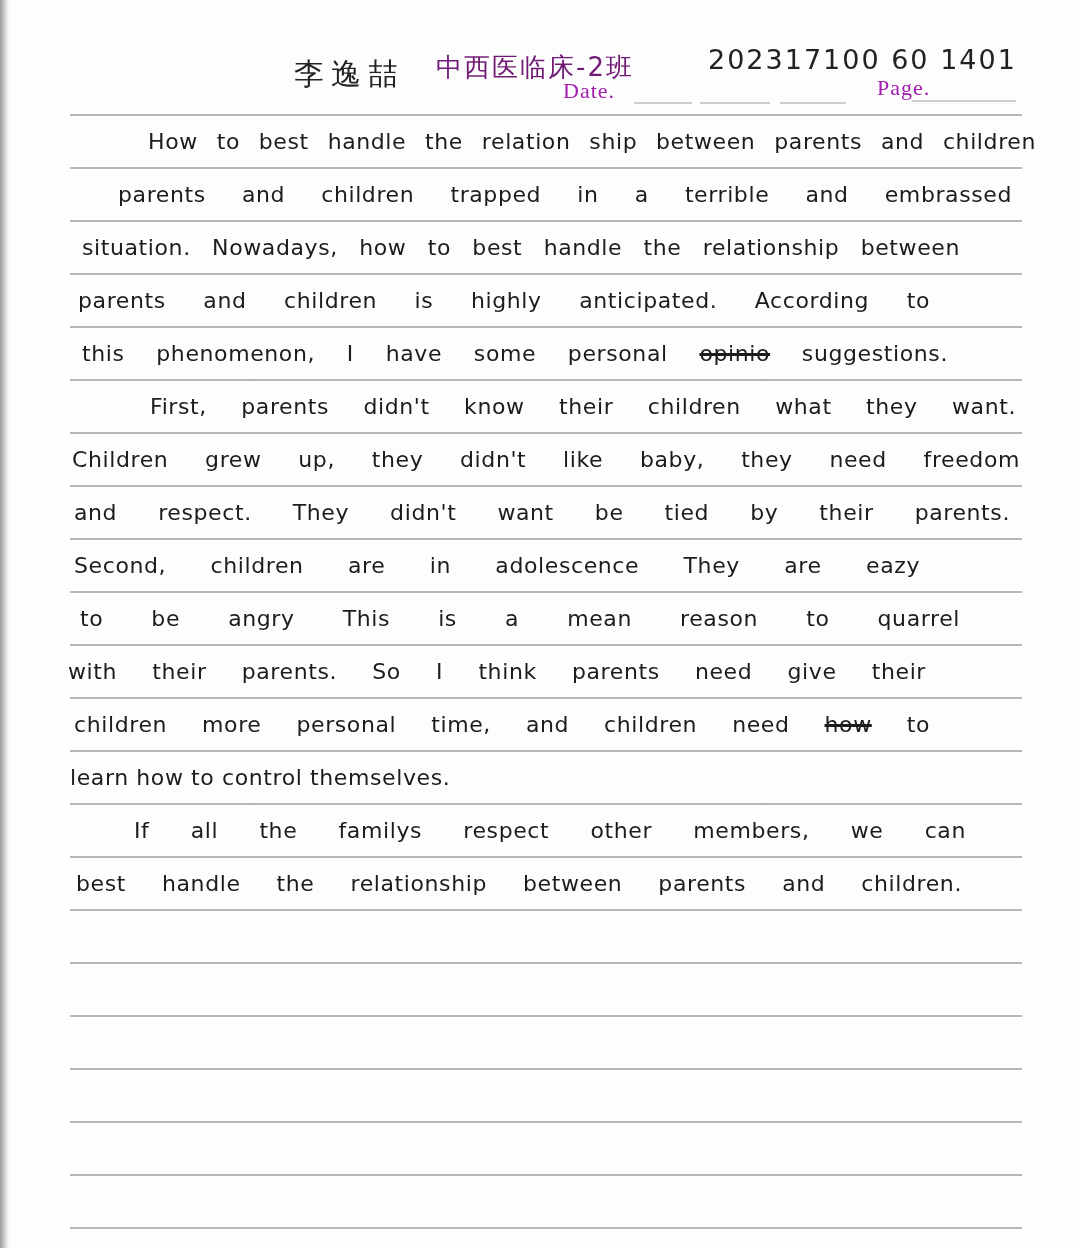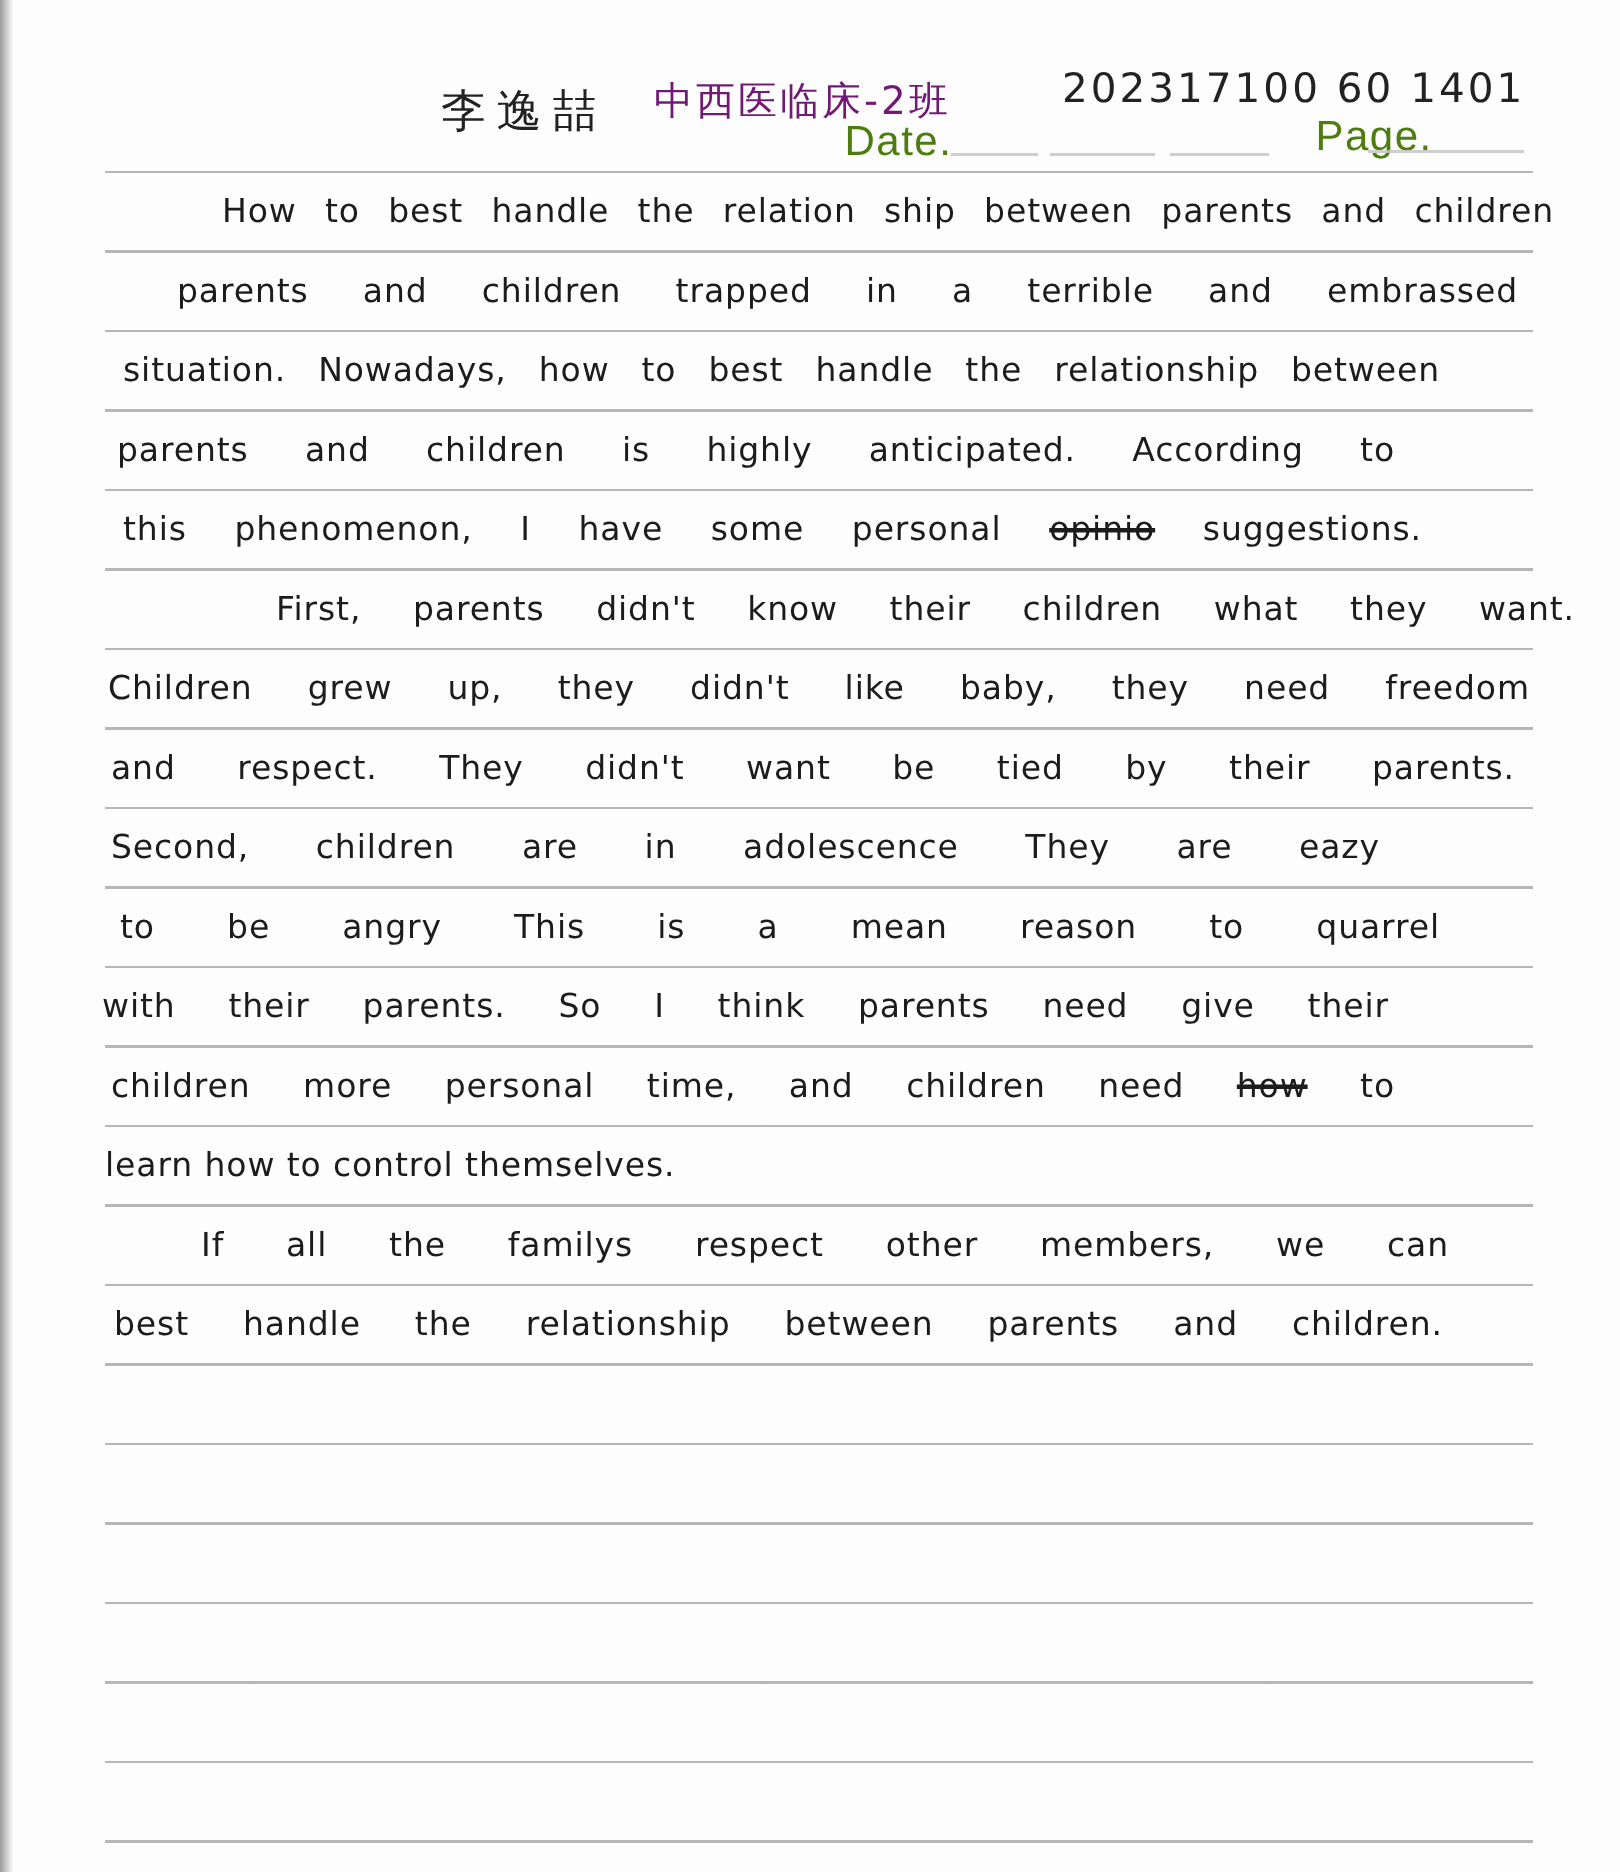--- a/index.html
+++ b/index.html
@@ -26,21 +26,21 @@
     font-size:22px; color:#1c1c1c; letter-spacing:0.6px;
     font-weight:500;
   }
   .spread { text-align:justify; text-align-last:justify; }
   .struck { text-decoration:line-through; text-decoration-thickness:2.5px; }
   .r1  { top:121px; left:148px; width:888px; }
   .r2  { top:174px; left:118px; width:894px; }
   .r3  { top:227px; left:82px;  width:878px; }
   .r4  { top:280px; left:78px;  width:852px; }
   .r5  { top:333px; left:82px;  width:866px; }
-  .r6  { top:386px; left:150px; width:866px;margin-left:34px; }
+  .r6  { top:386px; left:150px; width:866px; }
   .r7  { top:439px; left:72px;  width:948px; }
   .r8  { top:492px; left:74px;  width:936px; }
   .r9  { top:545px; left:74px;  width:846px; }
   .r10 { top:598px; left:80px;  width:880px; }
   .r11 { top:651px; left:68px;  width:858px; }
   .r12 { top:704px; left:74px;  width:856px; }
   .r13 { top:757px; left:70px;  width:560px; }
   .r14 { top:810px; left:134px; width:832px; }
   .r15 { top:863px; left:76px;  width:886px; }
   
@@ -51,22 +51,22 @@
   .hw-class {
     position:absolute; left:436px; top:50px;
     font-size:26px; color:#701a75; letter-spacing:2px;
   }
   .hw-num {
     position:absolute; left:676px; top:44px;
     font-size:27px; color:#222; letter-spacing:2px; font-weight:500;margin-left:32px;
   }
   
   .plabel {
-    position:absolute; color:#4d7c0f; font-size:28px;
-    font-family:Liberation Sans, sans-serif; letter-spacing:1px;
+    position:absolute; color:#a21caf; font-size:22px;
+    font-family:Liberation Serif, serif; letter-spacing:1px;
   }
   .lbl-date { left:563px; top:78px; }
   .lbl-page { left:849px; top:75px;margin-left:28px; }
   .uline {
     position:absolute; top:102px; height:0;
     border-bottom:2px solid #c6c6c6; opacity:0.85;
   }
   .u1 { left:634px; width:58px; }
   .u2 { left:700px; width:70px; }
   .u3 { left:780px; width:66px; }

